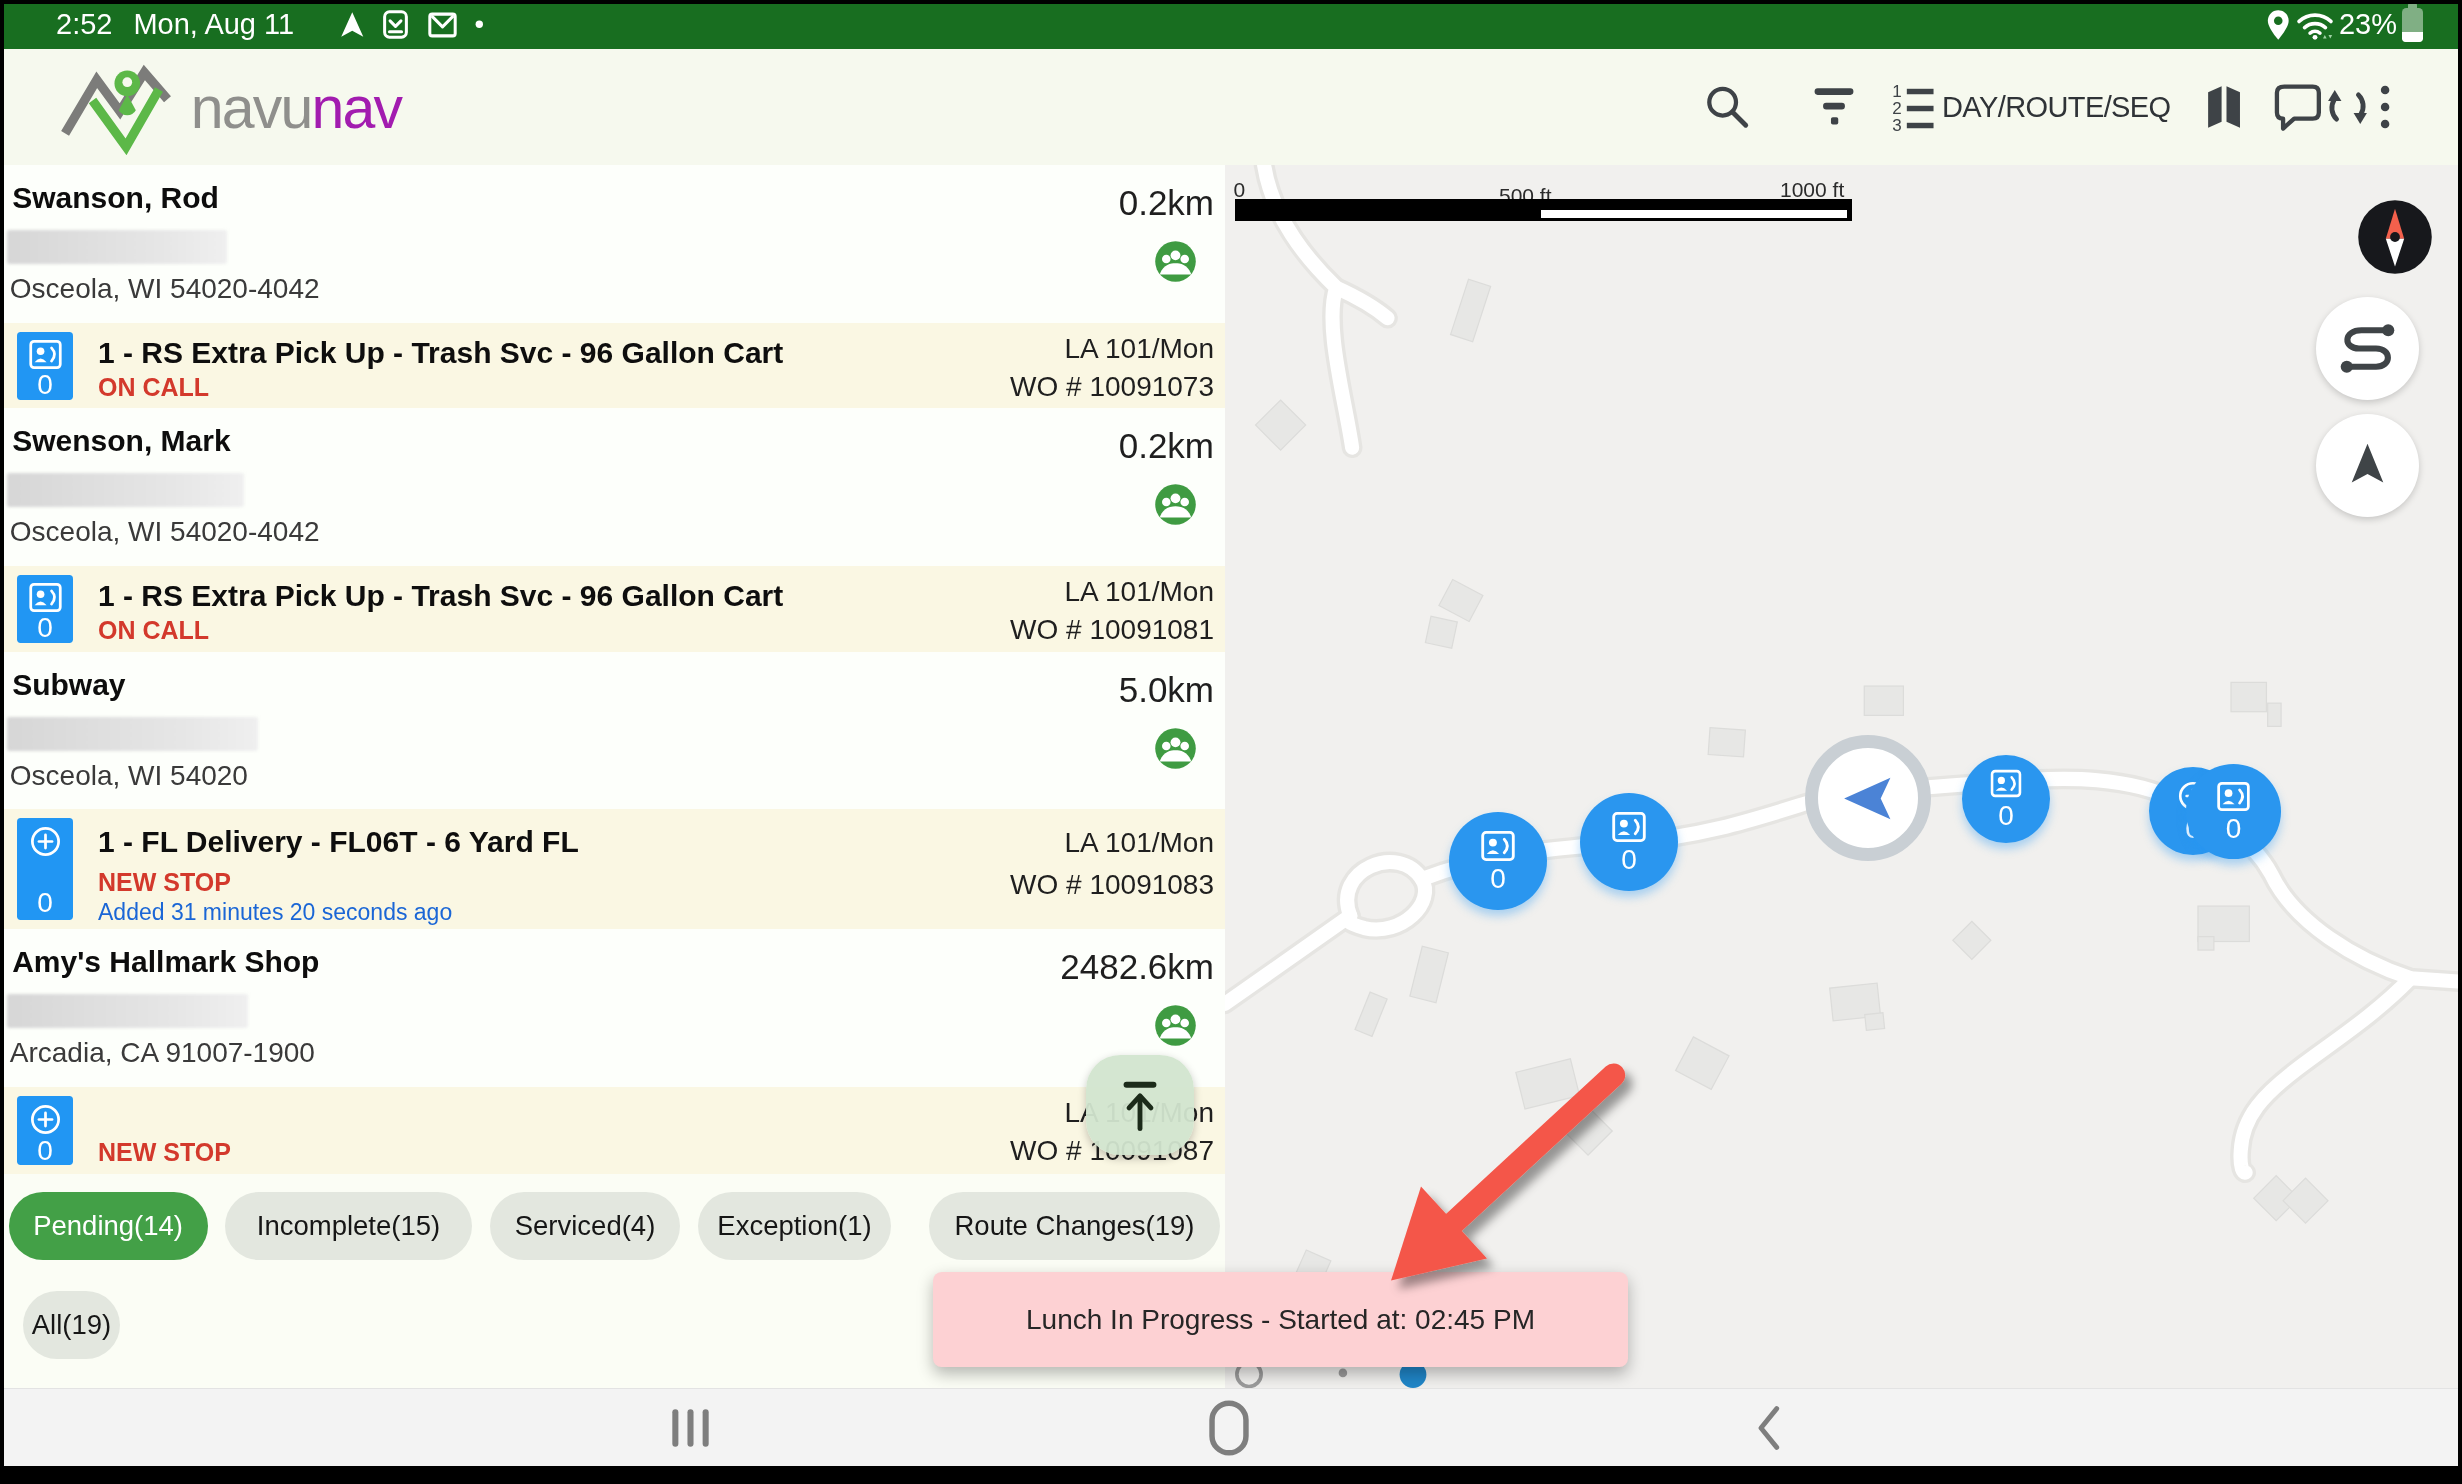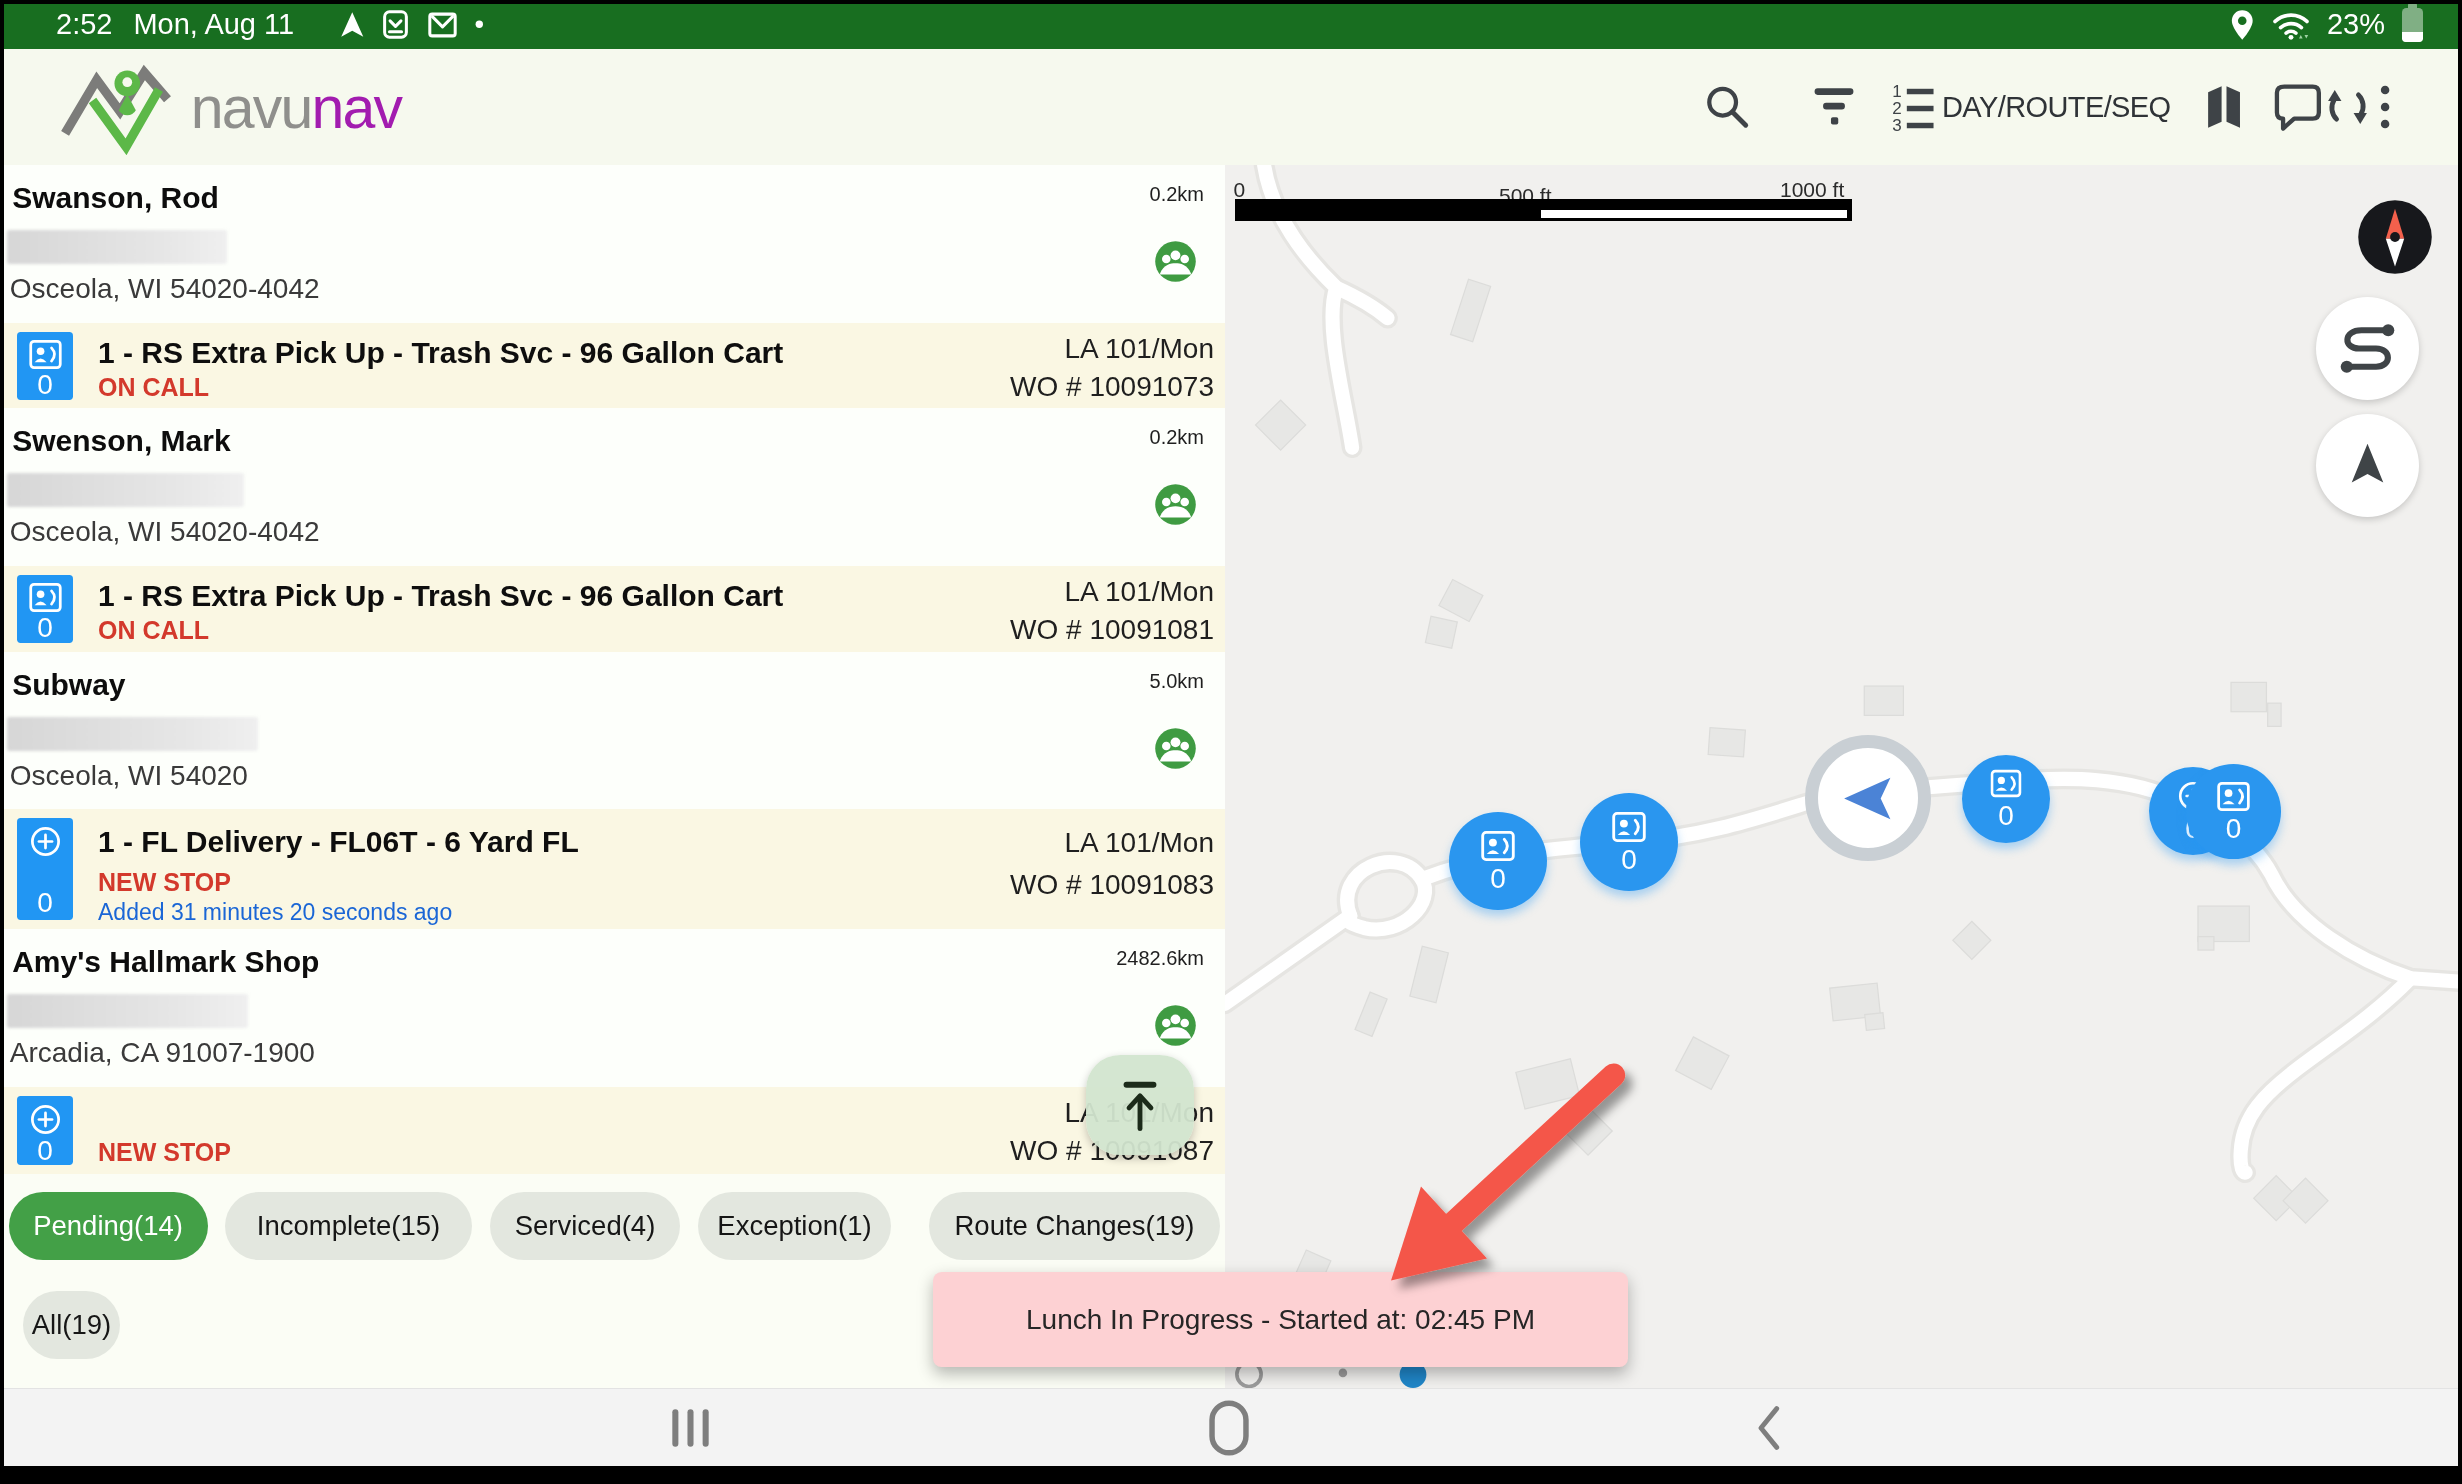--- a/index.html
+++ b/index.html
@@ -6,40 +6,40 @@
   #screen{position:relative;width:2462px;height:1484px;background:#fbfdf5;
           font-family:"Liberation Sans",sans-serif;overflow:hidden;}
   .frame{position:absolute;inset:0;border:4.3px solid #000;border-bottom:18.3px solid #000;
          pointer-events:none;z-index:999;}
 
   
   .statusbar{position:absolute;left:0;top:0;width:100%;height:49px;background:#186e20;
              color:#fff;display:flex;align-items:center;z-index:20;}
   .sb-left{display:flex;align-items:center;gap:21px;padding-left:56px;font-size:29px;font-weight:500;}
   .sb-icons{display:flex;align-items:center;gap:18.3px;margin-left:24.5px;}
-  .sb-right{margin-left:auto;display:flex;align-items:center;gap:17px;padding-right:39px;font-size:29px;}
+  .sb-right{margin-left:auto;display:flex;align-items:center;gap:5px;padding-right:39px;font-size:29px;}
   .battery{position:relative;width:21px;height:34px;border-radius:4.3px;background:rgba(255,255,255,.45);}
   .battery:before{content:"";position:absolute;top:-4.3px;left:5.5px;width:9.8px;height:4.3px;
                   border-radius:1.8px 1.8px 0 0;background:rgba(255,255,255,.45);}
   .battery-fill{position:absolute;bottom:0;left:0;width:100%;height:9.2px;background:#fff;border-radius:0 0 3.7px 3.7px;}
 
   
   .appbar{position:absolute;left:0;top:49px;width:100%;height:116px;background:#f6f9ee;z-index:15;}
   .logo{position:absolute;left:59px;top:11px;display:flex;align-items:center;}
   .logo-text{font-size:59px;letter-spacing:-1.8px;margin-left:3.7px;}
   .logo-gray{color:#8f8f8c;}
   .logo-green{color:#a21caf;}
   .abtn{position:absolute;top:50%;transform:translateY(-50%);display:flex;align-items:center;justify-content:center;}
   .seq-label{position:absolute;left:1942px;top:50%;transform:translateY(-50%);
              font-size:29px;font-weight:500;color:#2f3337;letter-spacing:-0.6px;}
 
   
   .stop{position:absolute;left:0;width:1225px;height:158px;background:#fdfffb;}
   .stop-name{position:absolute;left:12.2px;top:16px;font-size:30px;font-weight:bold;color:#0d0d0d;}
-  .stop-dist{position:absolute;right:21px;top:18.3px;font-size:20px;color:#1f1f1f;}
+  .stop-dist{position:absolute;right:11px;top:18.3px;font-size:35px;color:#1f1f1f;}
   .redact{position:absolute;left:7.3px;top:65px;height:34px;border-radius:2.4px;
           background:linear-gradient(90deg,#d6d6d6,#e6e6e6 70%,#efefef);filter:blur(1.8px);}
   .stop-city{position:absolute;left:9.8px;top:108px;font-size:28px;color:#3a3a3a;}
   .group-btn{position:absolute;right:28px;top:75px;width:43px;height:43px;}
 
   .worow{position:absolute;left:0;width:1225px;background:#faf7e3;}
   .wobox{position:absolute;left:17px;top:8.6px;bottom:8.6px;width:56px;background:#2196f3;border-radius:3.7px;
          display:flex;flex-direction:column;align-items:center;justify-content:space-between;padding:6.1px 0 3.7px;}
   .wocount{color:#fff;font-size:28px;font-weight:300;line-height:1;}
   .wotitle{position:absolute;left:98px;font-size:30px;font-weight:bold;color:#0e0e0e;white-space:nowrap;}

